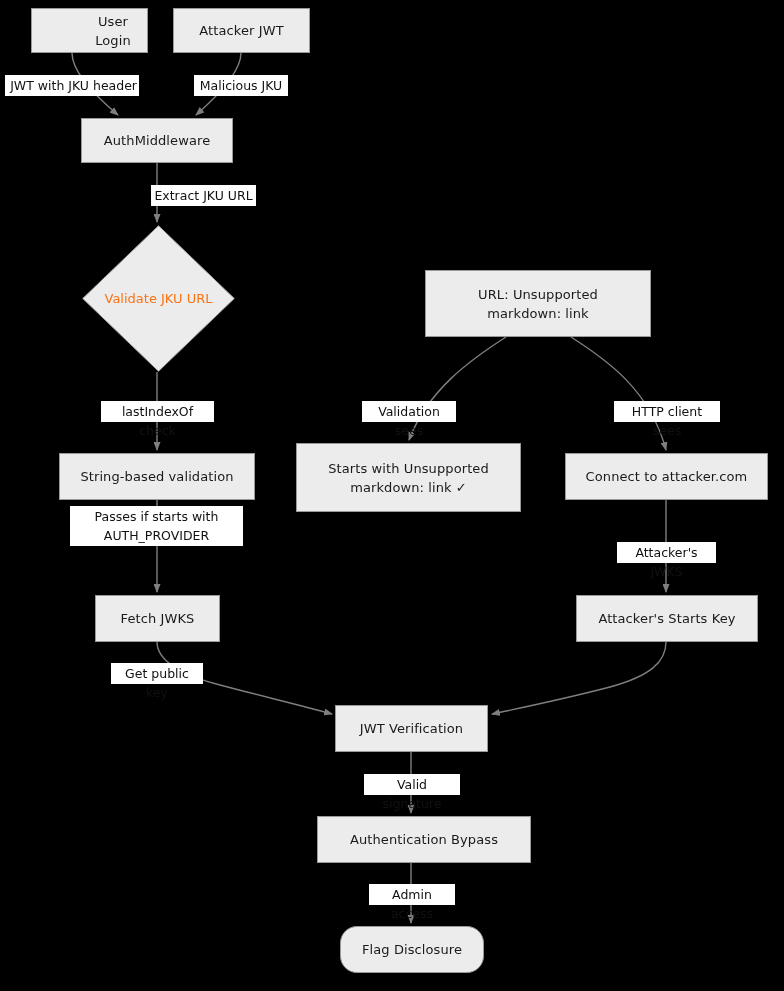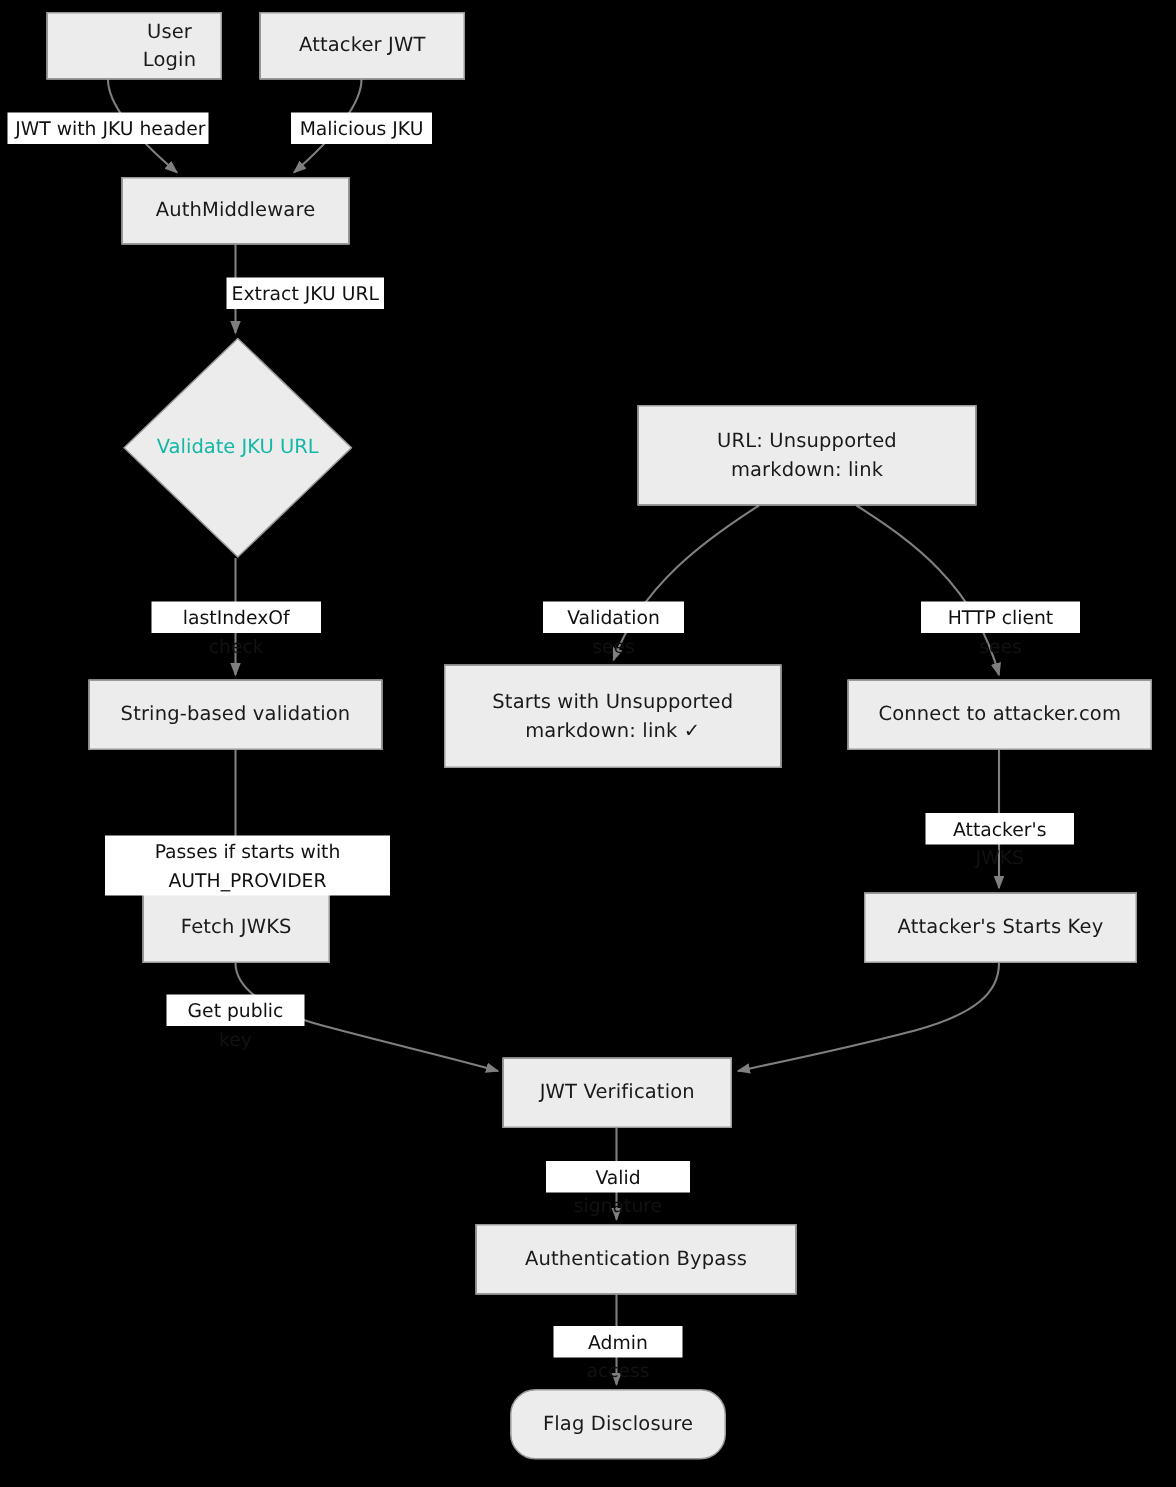--- a/index.html
+++ b/index.html
@@ -51,21 +51,21 @@
     position: absolute;
     left: 0;
     top: 0;
     width: 100%;
     height: 100%;
   }
   .diamond-wrap .nlabel {
     position: relative;
     z-index: 2;
     font-size: 13px;
-    color: #14b8a6;
+    color: #f97316;
     text-align: center;
   }
   .edge-label {
     position: absolute;
     background: #ffffff;
     color: #111111;
     font-size: 12.5px;
     line-height: 19px;
     padding: 1px 2px;
     text-align: center;
@@ -146,21 +146,21 @@
         <span class="nlabel">Flag Disclosure</span>
       </div>
     </div>
   <div id="edge-labels-layer">
       <div class="edge-label" style="left: 5px; top: 75px; width: 134px; height: 21px; text-align: right;">JWT with JKU header</div>
       <div class="edge-label" style="left: 194px; top: 75px; width: 94px; height: 21px;">Malicious JKU</div>
       <div class="edge-label" style="left: 105px; top: 185px; width: 105px; height: 21px; margin-left: 46px;">Extract JKU URL</div>
       <div class="edge-label" style="left: 101px; top: 401px; width: 113px; height: 21px;">lastIndexOf check</div>
       <div class="edge-label" style="left: 362px; top: 401px; width: 94px; height: 21px;">Validation sees</div>
       <div class="edge-label" style="left: 614px; top: 401px; width: 106px; height: 21px;">HTTP client sees</div>
-      <div class="edge-label" style="left: 70px; top: 557px; width: 190px; height: 40px;">Passes if starts with
+      <div class="edge-label" style="left: 70px; top: 506px; width: 173px; height: 40px;">Passes if starts with
 AUTH_PROVIDER</div>
       <div class="edge-label" style="left: 617px; top: 542px; width: 99px; height: 21px;">Attacker's JWKS</div>
       <div class="edge-label" style="left: 111px; top: 663px; width: 92px; height: 21px;">Get public key</div>
       <div class="edge-label" style="left: 364px; top: 774px; width: 96px; height: 21px;">Valid signature</div>
       <div class="edge-label" style="left: 369px; top: 884px; width: 86px; height: 21px;">Admin access</div>
     </div>
 
 </div>
 
 </body></html>

